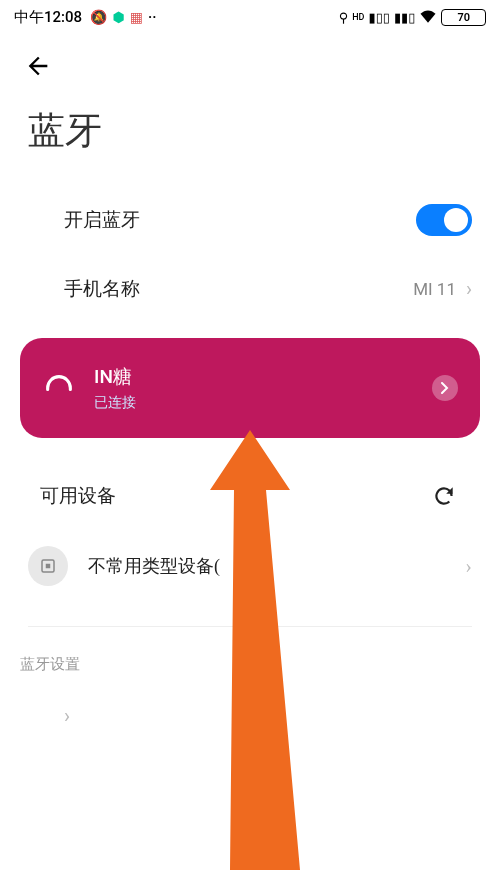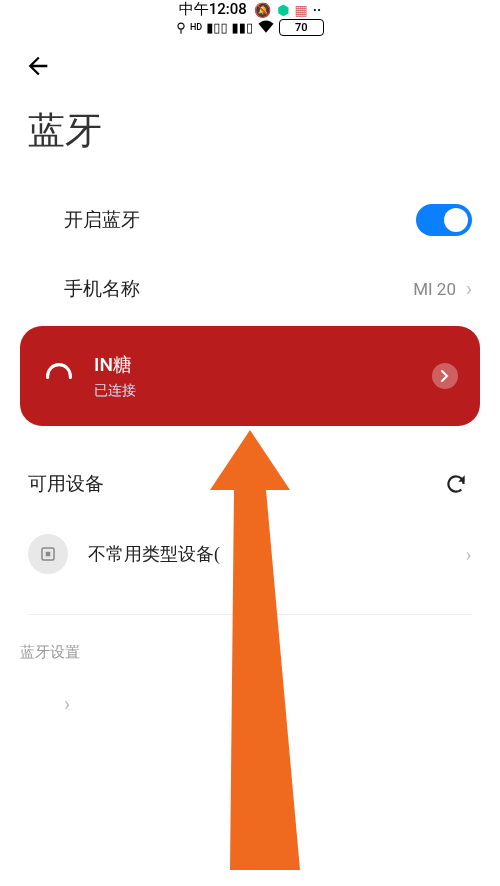--- a/index.html
+++ b/index.html
@@ -13,21 +13,20 @@
     }
     .status-bar {
       display: flex;
       justify-content: space-between;
       align-items: center;
       height: 34px;
       padding: 0 14px;
       font-size: 15px;
       font-weight: 500;
       color: #000;
-      flex-direction: column;
     }
     .status-left {
       display: flex;
       align-items: center;
       gap: 8px;
     }
     .status-icons-left {
       display: flex;
       gap: 5px;
       align-items: center;
@@ -98,22 +97,22 @@
       border-radius: 50%;
       position: absolute;
       top: 4px;
       right: 4px;
     }
     .chevron {
       color: #bbb;
       font-size: 20px;
     }
     .connected-card {
-      margin: 4px 20px 24px;
-      background: #b91c1c;
+      margin: 16px 20px 24px;
+      background: #be185d;
       border-radius: 22px;
       padding: 26px 22px;
       display: flex;
       align-items: center;
       gap: 18px;
       color: #fff;
       cursor: pointer;
       position: relative;
     }
     .headphone-icon {
@@ -140,21 +139,21 @@
       border-radius: 50%;
       display: flex;
       align-items: center;
       justify-content: center;
     }
     .card-chevron svg { width: 8px; height: 12px; }
     .section-row {
       display: flex;
       justify-content: space-between;
       align-items: center;
-      padding: 18px 28px 16px;
+      padding: 18px 40px 16px;
     }
     .section-title {
       font-size: 19px;
       color: #222;
     }
     .refresh-btn {
       width: 32px;
       height: 32px;
       display: flex;
       align-items: center;
@@ -241,21 +240,21 @@
 <div class="row">
   <span class="row-label">开启蓝牙</span>
   <div class="toggle">
     <div class="toggle-knob"></div>
   </div>
 </div>
 
 <div class="row">
   <span class="row-label">手机名称</span>
   <div class="row-right">
-    <span class="row-value">MI 20</span>
+    <span class="row-value">MI 11</span>
     <span class="chevron">›</span>
   </div>
 </div>
 
 <div class="connected-card">
   <div class="headphone-icon">
     <svg viewBox="0 0 24 24" width="34" height="34">
         <path d="M4 13v-1a8 8 0 0116 0v1" stroke="#fff" stroke-width="2.2" fill="none" stroke-linecap="round"></path>
       </svg>
   </div>

